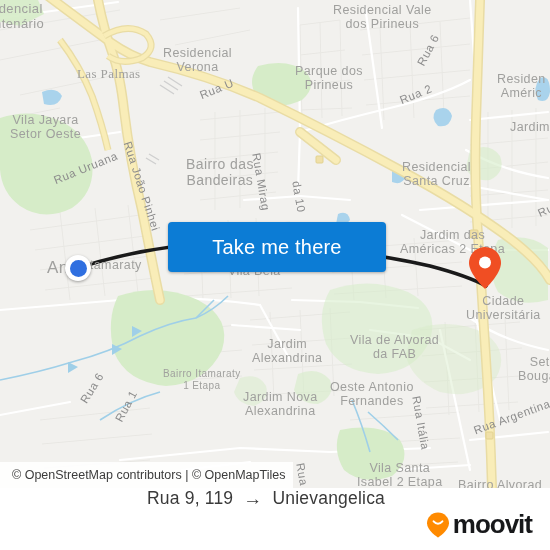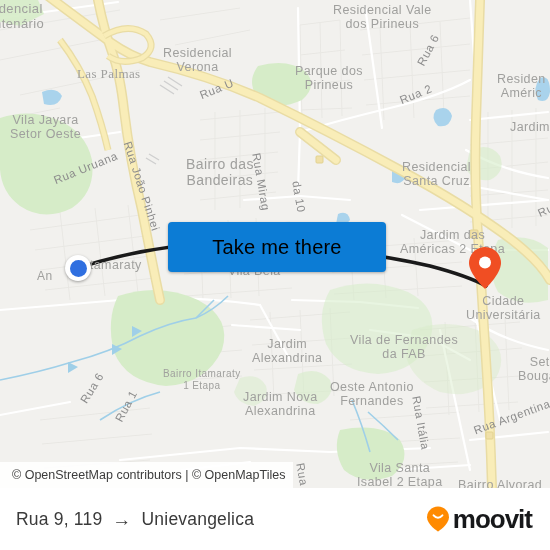--- a/index.html
+++ b/index.html
@@ -55,21 +55,21 @@
   
   .destpin { position:absolute; width:34px; height:44px; }
 
   
   .cta {
     position:absolute;
     left:168px; top:222px;
     width:218px; height:50px;
     background:#0c7cd5;
     border:none; border-radius:4px;
-    color:#000000;
+    color:#ffffff;
     font-size:20px;
     font-family:"Liberation Sans", sans-serif;
     letter-spacing:.2px;
     cursor:pointer;
     box-shadow:0 1px 3px rgba(0,0,0,.30);
   }
 
   
   .attrib {
     position:absolute; left:0; top:462px;
@@ -80,21 +80,22 @@
     font-size:12.5px; color:#3c3c3c;
     white-space:nowrap;
   }
 
   
   .footer {
     position:absolute; left:0; top:488px;
     width:550px; height:62px;
     background:#ffffff;
     display:flex; align-items:center;
-    padding:0 18px 0 16px;
+    padding:0 18px 0 0;
+    flex-direction:column;
   }
   .footer-title {
     font-size:17.5px; color:#3a3a3a; letter-spacing:.2px;
     display:flex; align-items:center; gap:10px; white-space:nowrap;
   }
   .arrow { font-size:19px; color:#3a3a3a; line-height:1; }
   .brand {
     margin-left:auto; display:flex; align-items:center; gap:2px;
   }
   .brand-word { font-size:26px; font-weight:bold; color:#17181a; letter-spacing:-1.0px; }
@@ -267,34 +268,34 @@
 Bandeiras</div>
         <div class="mlabel place" style="left: 402px; top: 160px; font-size: 12.5px;">Residencial
 Santa Cruz</div>
         <div class="mlabel place" style="left: 400px; top: 228px; font-size: 12.5px;">Jardim das
 Américas 2 Etapa</div>
         <div class="mlabel place" style="left: 228px; top: 264px; font-size: 12.5px;">Vila Bela</div>
         <div class="mlabel place" style="left: 466px; top: 294px; font-size: 12.5px;">Cidade
 Universitária</div>
         <div class="mlabel place" style="left: 252px; top: 337px; font-size: 12.5px;">Jardim
 Alexandrina</div>
-        <div class="mlabel place" style="left: 350px; top: 333px; font-size: 12.5px;">Vila de Fernandes
+        <div class="mlabel place" style="left: 350px; top: 333px; font-size: 12.5px;">Vila de Alvorad
 da FAB</div>
         <div class="mlabel place" style="left: 518px; top: 355px; font-size: 12.5px;">Setor
 Bougainv</div>
         <div class="mlabel place" style="left: 138px; top: 368px; font-size: 10px; margin-left: 25px;">Bairro Itamaraty
 1 Etapa</div>
         <div class="mlabel place" style="left: 330px; top: 380px; font-size: 12.5px;">Oeste Antonio
 Fernandes</div>
         <div class="mlabel place" style="left: 243px; top: 390px; font-size: 12.5px;">Jardim Nova
 Alexandrina</div>
         <div class="mlabel place" style="left: 357px; top: 461px; font-size: 12.5px;">Vila Santa
 Isabel 2 Etapa</div>
         <div class="mlabel place" style="left: 458px; top: 478px; font-size: 12.5px;">Bairro Alvorad</div>
-        <div class="mlabel place" style="left: 37px; top: 258px; font-size: 12px; margin-top: 12px;">An</div>
+        <div class="mlabel place" style="left: 47px; top: 258px; font-size: 17px;">An</div>
         <div class="mlabel place" style="left: 86px; top: 258px; font-size: 12.5px;">Itamaraty</div>
       </div>
     <div id="street-labels">
         <div class="mlabel street" style="left: 198px; top: 90px; transform-origin: 0px 0px; transform: rotate(-22deg);">Rua U</div>
         <div class="mlabel street" style="left: 415px; top: 62px; transform-origin: 0px 0px; transform: rotate(-62deg);">Rua 6</div>
         <div class="mlabel street" style="left: 398px; top: 95px; transform-origin: 0px 0px; transform: rotate(-22deg);">Rua 2</div>
         <div class="mlabel street" style="left: 52px; top: 175px; transform-origin: 0px 0px; transform: rotate(-22deg);">Rua Uruana</div>
         <div class="mlabel street" style="left: 133px; top: 140px; transform-origin: 0px 0px; transform: rotate(72deg);">Rua João Pinhei</div>
         <div class="mlabel street" style="left: 262px; top: 152px; transform-origin: 0px 0px; transform: rotate(80deg);">Rua Mirag</div>
         <div class="mlabel street" style="left: 536px; top: 208px; transform-origin: 0px 0px; transform: rotate(-24deg);">Ru</div>

